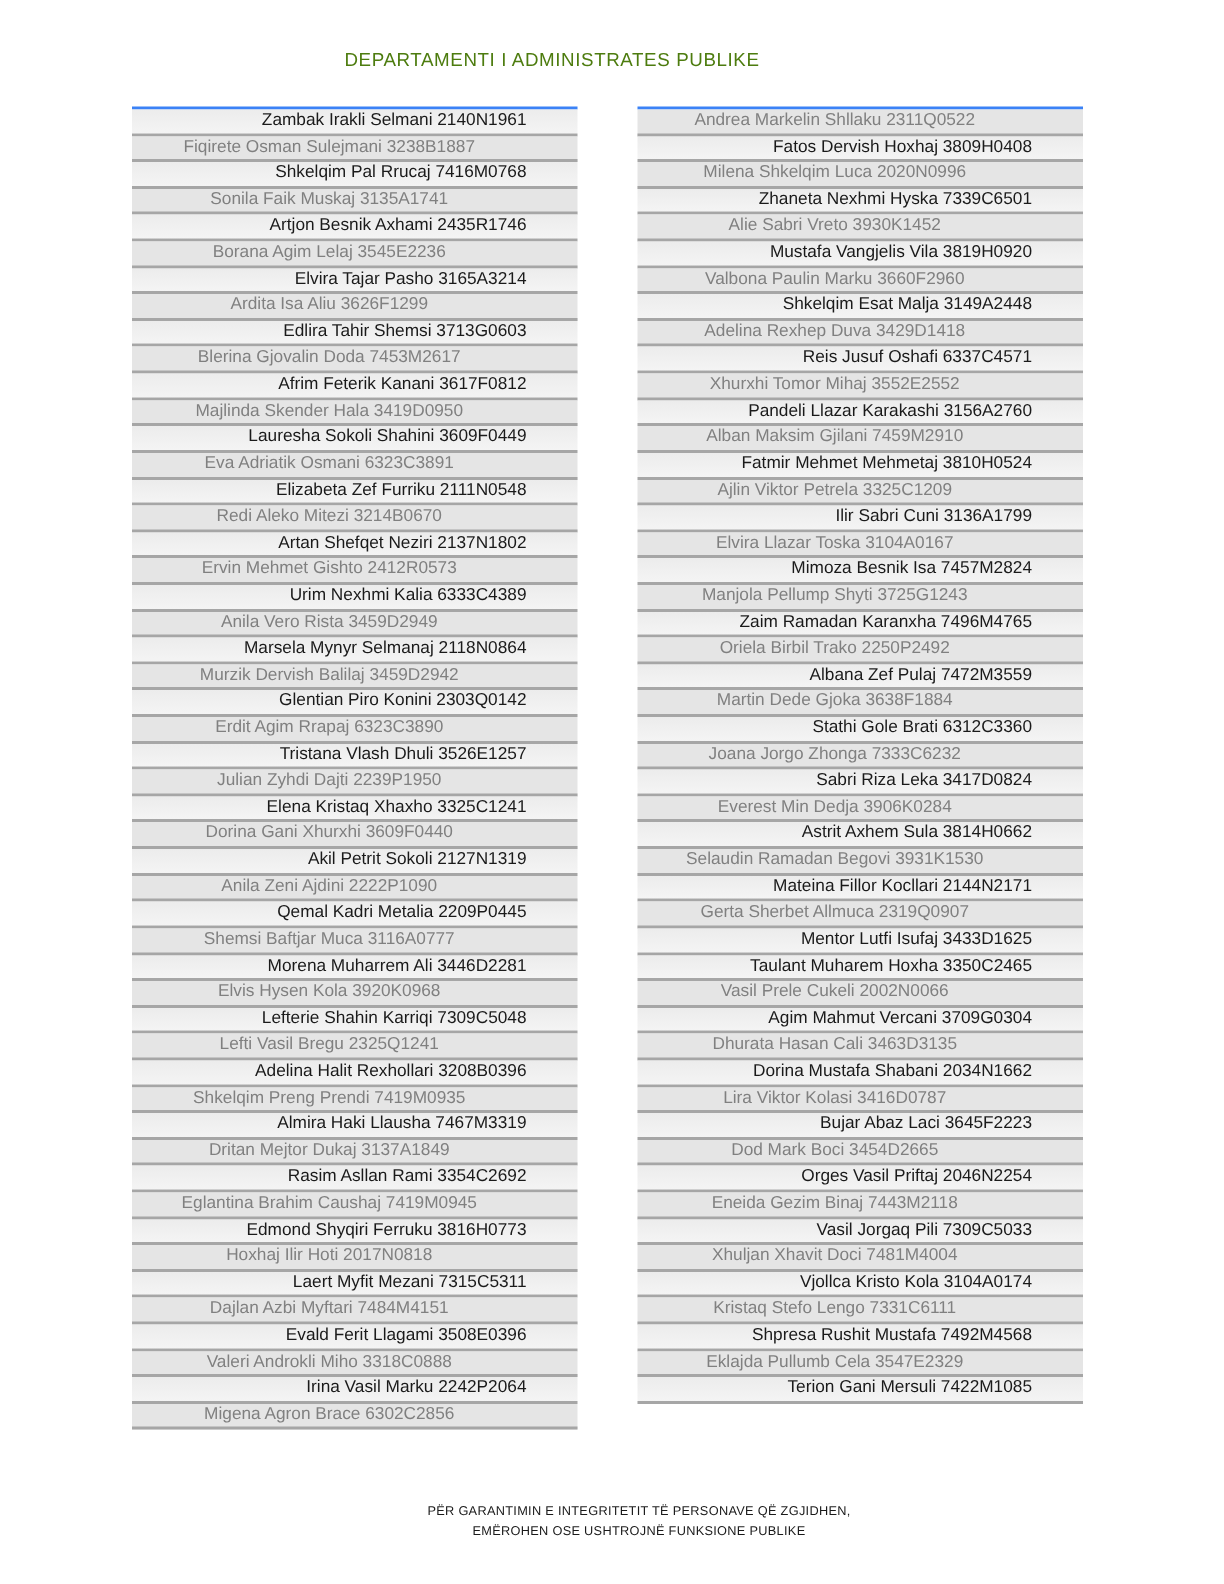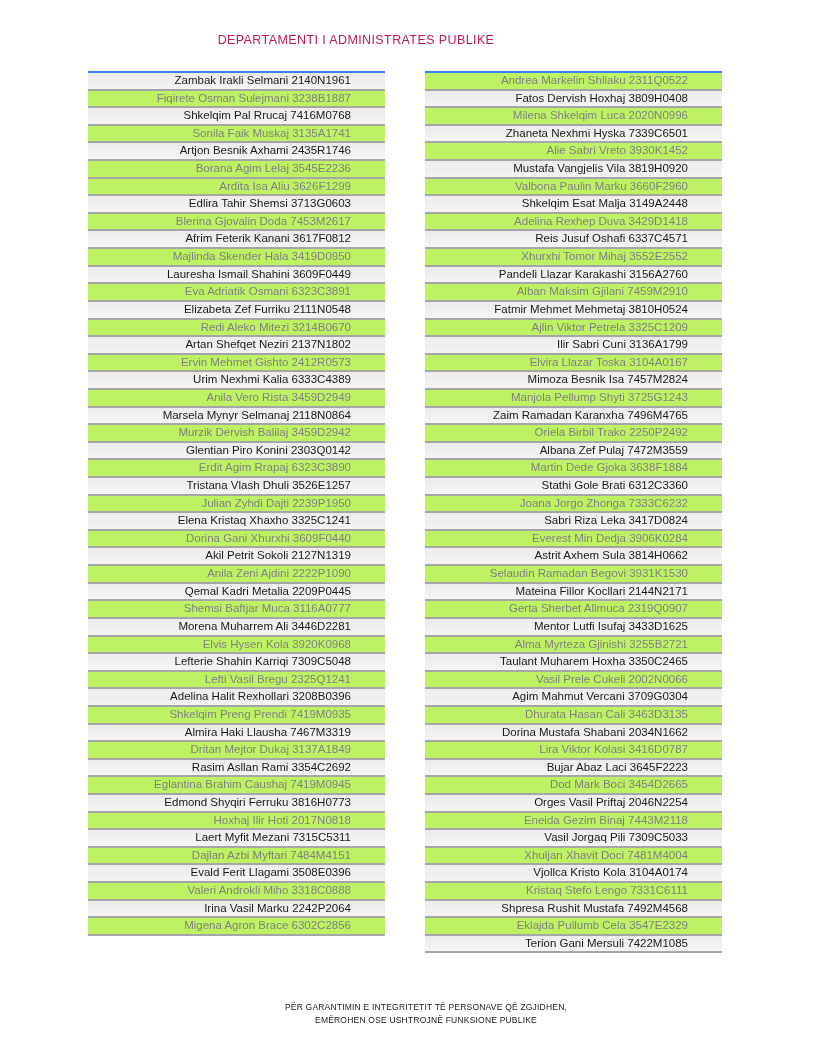--- a/index.html
+++ b/index.html
@@ -11,26 +11,26 @@
     position: relative;
     width: 816px;
     height: 1056px;
     background: #ffffff;
     font-family: "Liberation Sans", sans-serif;
     overflow: hidden;
   }
   .title {
     position: absolute;
     top: 33px;
-    left: 0;
+    left: 12px;
     width: 712px;
     text-align: center;
     font-size: 12.5px;
     letter-spacing: 0.4px;
-    color: #be185d;
+    color: #4d7c0f;
   }
   .columns {
     position: absolute;
     top: 71px;
     left: 88px;
     width: 634px;
     display: flex;
     justify-content: space-between;
   }
   .col {
@@ -42,22 +42,23 @@
     height: 17.62px;
     line-height: 15.4px;
     border-bottom: 2px solid #a6a6a6;
     text-align: right;
     padding-right: 34px;
     font-size: 11.5px;
     white-space: nowrap;
     overflow: hidden;
   }
   .row.plain {
-    background: #bef264;
+    background: #e5e5e5;
     color: #808080;
+    text-align: center;
   }
   .row.shaded {
     background: linear-gradient(#ececec, #f4f4f4);
     color: #1a1a1a;
   }
   .footer {
     position: absolute;
     top: 1001px;
     left: 0;
     width: 816px;
@@ -77,26 +78,27 @@
   <div class="title">DEPARTAMENTI I ADMINISTRATES PUBLIKE</div>
 
   <div class="columns">
     <div class="col" id="col-left">
         <div class="row shaded">Zambak Irakli Selmani 2140N1961</div>
         <div class="row plain">Fiqirete Osman Sulejmani 3238B1887</div>
         <div class="row shaded">Shkelqim Pal Rrucaj 7416M0768</div>
         <div class="row plain">Sonila Faik Muskaj 3135A1741</div>
         <div class="row shaded">Artjon Besnik Axhami 2435R1746</div>
         <div class="row plain">Borana Agim Lelaj 3545E2236</div>
+        <div class="row shaded">Elvira Tajar Pasho 3165A3214</div>
         <div class="row plain">Ardita Isa Aliu 3626F1299</div>
         <div class="row shaded">Edlira Tahir Shemsi 3713G0603</div>
         <div class="row plain">Blerina Gjovalin Doda 7453M2617</div>
         <div class="row shaded">Afrim Feterik Kanani 3617F0812</div>
         <div class="row plain">Majlinda Skender Hala 3419D0950</div>
-        <div class="row shaded">Lauresha Ismail Shahini 3609F0449</div>
+        <div class="row shaded">Lauresha Sokoli Shahini 3609F0449</div>
         <div class="row plain">Eva Adriatik Osmani 6323C3891</div>
         <div class="row shaded">Elizabeta Zef Furriku 2111N0548</div>
         <div class="row plain">Redi Aleko Mitezi 3214B0670</div>
         <div class="row shaded">Artan Shefqet Neziri 2137N1802</div>
         <div class="row plain">Ervin Mehmet Gishto 2412R0573</div>
         <div class="row shaded">Urim Nexhmi Kalia 6333C4389</div>
         <div class="row plain">Anila Vero Rista 3459D2949</div>
         <div class="row shaded">Marsela Mynyr Selmanaj 2118N0864</div>
         <div class="row plain">Murzik Dervish Balilaj 3459D2942</div>
         <div class="row shaded">Glentian Piro Konini 2303Q0142</div>
@@ -154,21 +156,20 @@
         <div class="row plain">Martin Dede Gjoka 3638F1884</div>
         <div class="row shaded">Stathi Gole Brati 6312C3360</div>
         <div class="row plain">Joana Jorgo Zhonga 7333C6232</div>
         <div class="row shaded">Sabri Riza Leka 3417D0824</div>
         <div class="row plain">Everest Min Dedja 3906K0284</div>
         <div class="row shaded">Astrit Axhem Sula 3814H0662</div>
         <div class="row plain">Selaudin Ramadan Begovi 3931K1530</div>
         <div class="row shaded">Mateina Fillor Kocllari 2144N2171</div>
         <div class="row plain">Gerta Sherbet Allmuca 2319Q0907</div>
         <div class="row shaded">Mentor Lutfi Isufaj 3433D1625</div>
-        <div class="row plain">Alma Myrteza Gjinishi 3255B2721</div>
         <div class="row shaded">Taulant Muharem Hoxha 3350C2465</div>
         <div class="row plain">Vasil Prele Cukeli 2002N0066</div>
         <div class="row shaded">Agim Mahmut Vercani 3709G0304</div>
         <div class="row plain">Dhurata Hasan Cali 3463D3135</div>
         <div class="row shaded">Dorina Mustafa Shabani 2034N1662</div>
         <div class="row plain">Lira Viktor Kolasi 3416D0787</div>
         <div class="row shaded">Bujar Abaz Laci 3645F2223</div>
         <div class="row plain">Dod Mark Boci 3454D2665</div>
         <div class="row shaded">Orges Vasil Priftaj 2046N2254</div>
         <div class="row plain">Eneida Gezim Binaj 7443M2118</div>

